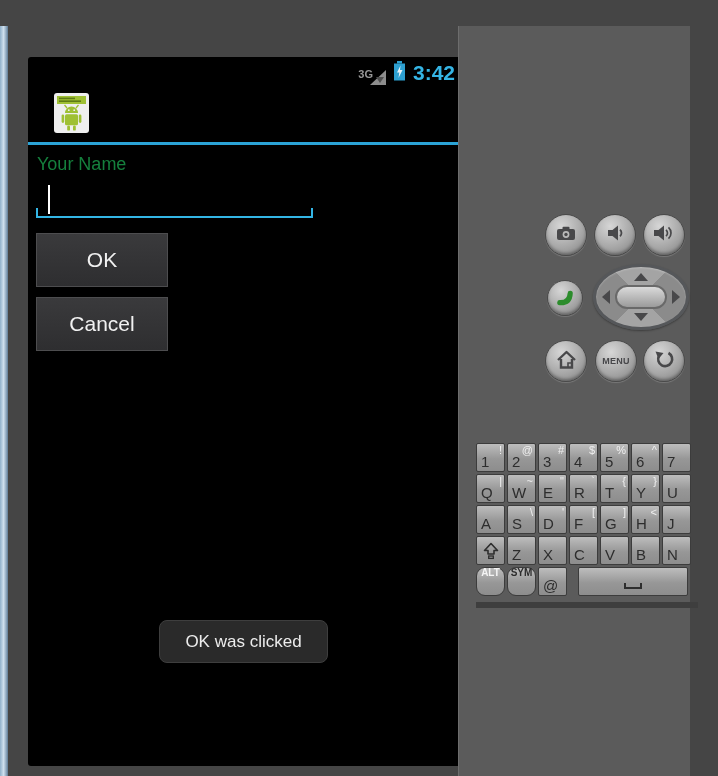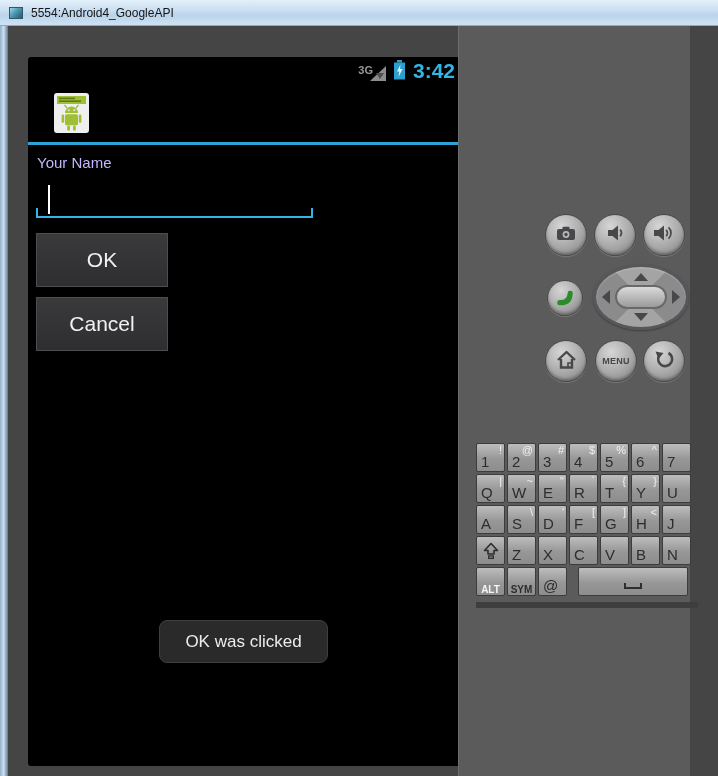--- a/index.html
+++ b/index.html
@@ -16,33 +16,33 @@
   .win-left-border { position:absolute; left:0; top:26px; width:8px; height:750px;
     background:linear-gradient(90deg,#8fb0ca 0%,#cfe0ee 45%,#7e99b2 85%,#5d7990 100%); }
 
   
   .left-panel { position:absolute; left:8px; top:26px; width:474px; height:750px; background:#454545; }
   .panel-divider { position:absolute; left:482px; top:26px; width:4px; height:750px; background:#383838; }
   .right-panel { position:absolute; left:458px; top:26px; width:232px; height:750px; background:#5b5b5b; border-left:1px solid #6d6d6d; }
 
   
   .screen { position:absolute; left:20px; top:31px; width:434px; height:709px; background:#000; border-radius:3px; }
-  .statusbar { position:absolute; top:0; left:0; right:0; height:28px; display:flex; justify-content:flex-end; align-items:center; gap:7px; padding-right:7px; }
+  .statusbar { position:absolute; top:0; left:0; right:0; height:28px; display:flex; justify-content:flex-end; align-items:flex-end; gap:7px; padding-right:7px; }
   .net { display:flex; align-items:flex-start; margin-top:2px; }
   .net3g { font-size:11px; font-weight:bold; color:#989898; line-height:10px; margin-top:1px; }
   .wedge { width:0; height:0; border-left:16px solid transparent; border-bottom:15px solid #8d8d8d; margin-left:-3px; margin-top:2px; position:relative; }
   .wedge::after { content:''; position:absolute; left:-10px; top:7px; border:4px solid transparent; border-top:6px solid #4f4f4f; }
   .battery { display:block; margin-top:1px; }
   .clock { font-size:21px; color:#35b5e5;font-weight:bold; }
 
   .appbar { position:absolute; top:30px; left:0; right:0; height:58px; border-bottom:3px solid #2ba3d6;
     display:flex; align-items:center; padding-left:25px; gap:16px; }
   .app-title { font-size:25px; color:#fafafa; letter-spacing:.2px; }
 
-  .field-label { position:absolute; left:9px; top:97px; font-size:15px; color:#c4b5fd; }
+  .field-label { position:absolute; left:9px; top:97px; font-size:18px; color:#15803d; }
   .edittext { position:absolute; left:8px; top:122px; width:277px; height:39px; border-bottom:2px solid #33b5e5; }
   .edittext::before, .edittext::after { content:''; position:absolute; bottom:-2px; width:2px; height:10px; background:#33b5e5; }
   .edittext::before { left:0; } .edittext::after { right:0; }
   .caret { position:absolute; left:12px; top:6px; width:2px; height:29px; background:#ffffff; }
 
   .holo-btn { position:absolute; left:8px; width:132px; height:54px;
     background:linear-gradient(180deg,#3a3a3c 0%,#2e2e30 100%);
     border:1px solid #4d4d4f; color:#f1f1f1; font-size:21px; font-family:inherit; cursor:pointer; }
   .btn-ok { top:176px; } .btn-cancel { top:240px; }
 
@@ -73,36 +73,32 @@
 
   
   .kb { position:absolute; left:17px; top:417px; width:260px; }
   .kb-row { display:flex; margin-bottom:2px; }
   .kb-key { position:relative; flex:0 0 auto; width:29px; height:29px; margin-right:2px;
     background:linear-gradient(180deg,#bdbdbd 0%,#979797 55%,#8d8d8d 100%);
     border:1px solid #3c3c3c; border-radius:2px; cursor:pointer; }
   .kb-main { position:absolute; left:4px; bottom:2px; font-size:15px; color:#2d2d2d; line-height:1; }
   .kb-shift { position:absolute; right:2px; top:1px; font-size:11px; color:#efefef; line-height:1; }
   .kb-key svg.shift-svg { position:absolute; left:50%; top:50%; transform:translate(-50%,-50%); }
-  .kb-mod { display:flex; align-items:flex-end; justify-content:center; }
+  .kb-mod { display:flex; align-items:flex-start; justify-content:center;border-radius:9px; }
   .kb-mod .kb-main { position:static; font-size:10px; font-weight:bold; }
   .kb-light .kb-main { color:#f4f4f4; }
   .kb-space { width:110px; margin-left:9px; display:flex; align-items:flex-end; justify-content:center; padding-bottom:6px; }
   .space-glyph { width:18px; height:6px; border:2px solid #2e2e2e; border-top:none; }
   .kb-edge { position:absolute; left:17px; top:576px; width:222px; height:6px; background:#3e3e3e; }
 </style>
 </head>
 <body>
 
 <div class="page">
 
-  <div class="titlebar">
-    <span class="win-icon"></span>
-    <span class="win-title">5554:Android4_GoogleAPI</span>
-  </div>
   <div class="win-left-border"></div>
 
   <div class="left-panel">
     <div class="screen">
 
       <div class="statusbar">
         <span class="net">
           <span class="net3g">3G</span>
           <span class="wedge"></span>
         </span>

